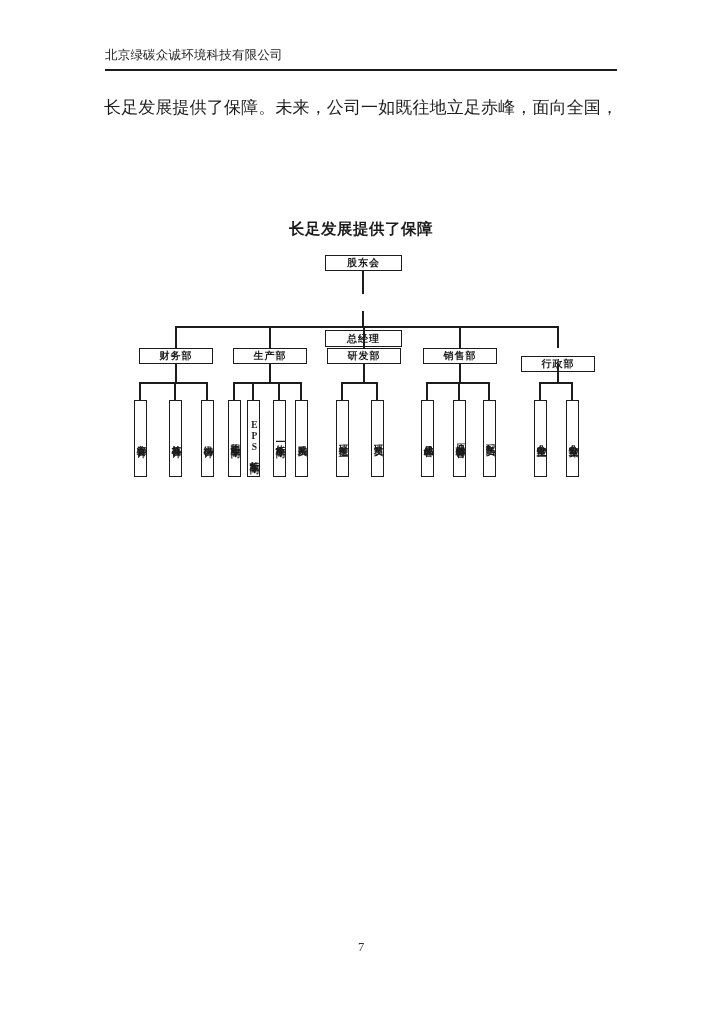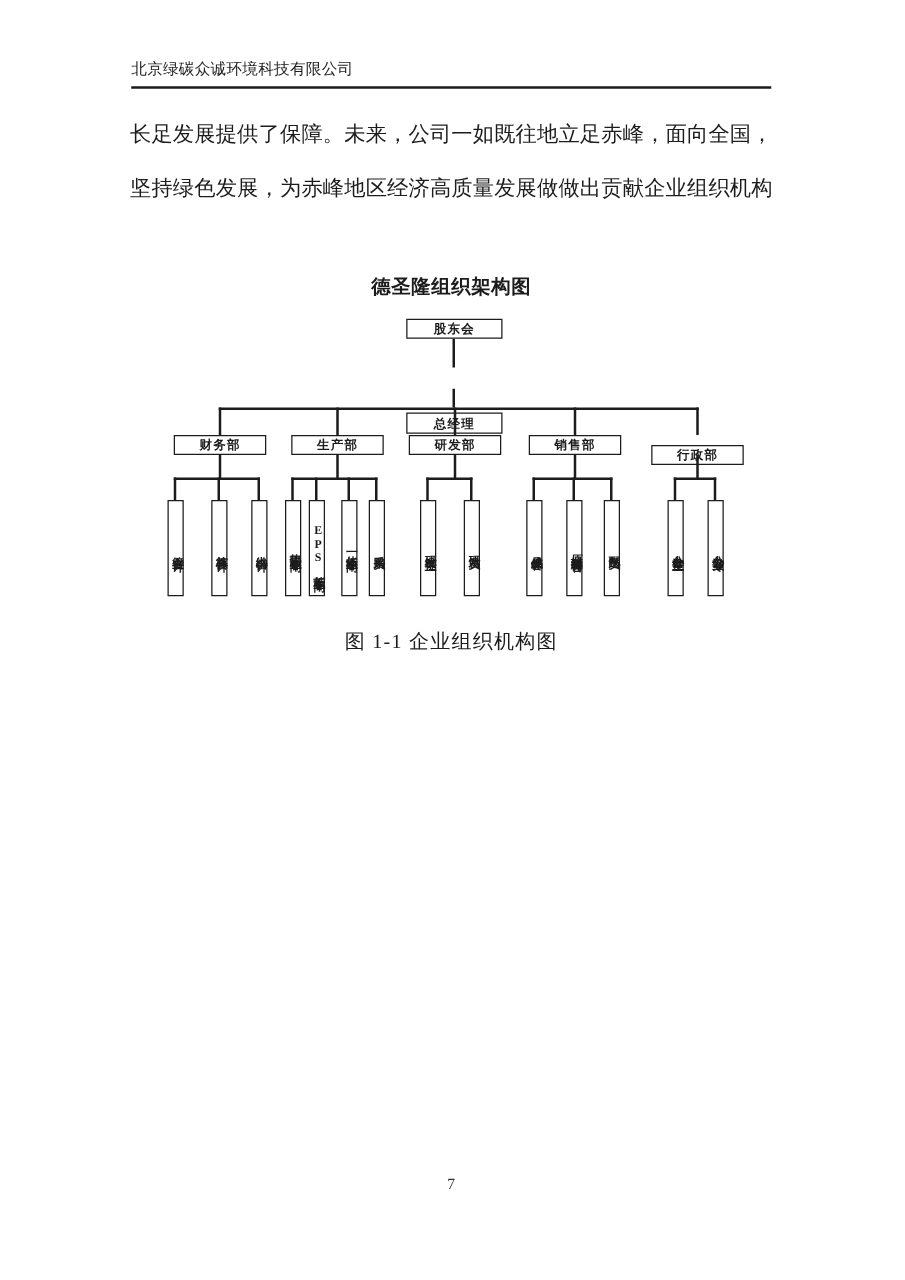--- a/index.html
+++ b/index.html
@@ -78,24 +78,23 @@
 
 <div class="page">
 
   <div class="header">
     <span class="company">北京绿碳众诚环境科技有限公司</span>
   </div>
   <div class="header-rule"></div>
 
   <div class="paragraph">
     <div class="pline j">长足发展提供了保障。未来，公司一如既往地立足赤峰，面向全国，</div>
-    <div class="pline j">坚持绿色发展，为赤峰地区经济高质量发展做做出贡献企业组织机构</div>
   </div>
 
-  <div class="chart-title">德圣隆组织架构图</div>
+  <div class="chart-title">长足发展提供了保障</div>
 
   <div id="org-canvas">
       <div class="obox" style="left: 325px; top: 255px; width: 77px; height: 16px;">股东会</div>
       <div class="vline" style="left: 362px; top: 271px; width: 2px; height: 23px;"></div>
       <div class="obox" style="left: 325px; top: 294px; width: 77px; height: 17px; margin-top: 36px;">总经理</div>
       <div class="vline" style="left: 362px; top: 311px; width: 2px; height: 15px;"></div>
       <div class="hline" style="left: 175px; top: 326px; width: 384px; height: 2px;"></div>
       <div class="vline" style="left: 175px; top: 326px; width: 2px; height: 22px;"></div>
       <div class="obox" style="left: 139px; top: 348px; width: 74px; height: 16px;">财务部</div>
       <div class="vline" style="left: 175px; top: 364px; width: 2px; height: 20px;"></div>
@@ -139,17 +138,16 @@
       <div class="vline" style="left: 557px; top: 326px; width: 2px; height: 22px;"></div>
       <div class="obox" style="left: 521px; top: 356px; width: 74px; height: 16px;">行政部</div>
       <div class="vline" style="left: 557px; top: 364px; width: 2px; height: 20px;"></div>
       <div class="hline" style="left: 539px; top: 382px; width: 34px; height: 2px;"></div>
       <div class="vline" style="left: 539px; top: 382px; width: 2px; height: 18px;"></div>
       <div class="obox vbox" style="left: 533.5px; top: 400px; width: 13px; height: 77px;">办公室主任</div>
       <div class="vline" style="left: 571px; top: 382px; width: 2px; height: 18px;"></div>
       <div class="obox vbox" style="left: 565.5px; top: 400px; width: 13px; height: 77px;">办公室专员</div>
     </div>
 
-  <div class="chart-caption">图 1-1 企业组织机构图</div>
 
   <div class="page-number">7</div>
 
 </div>
 
 </body></html>

